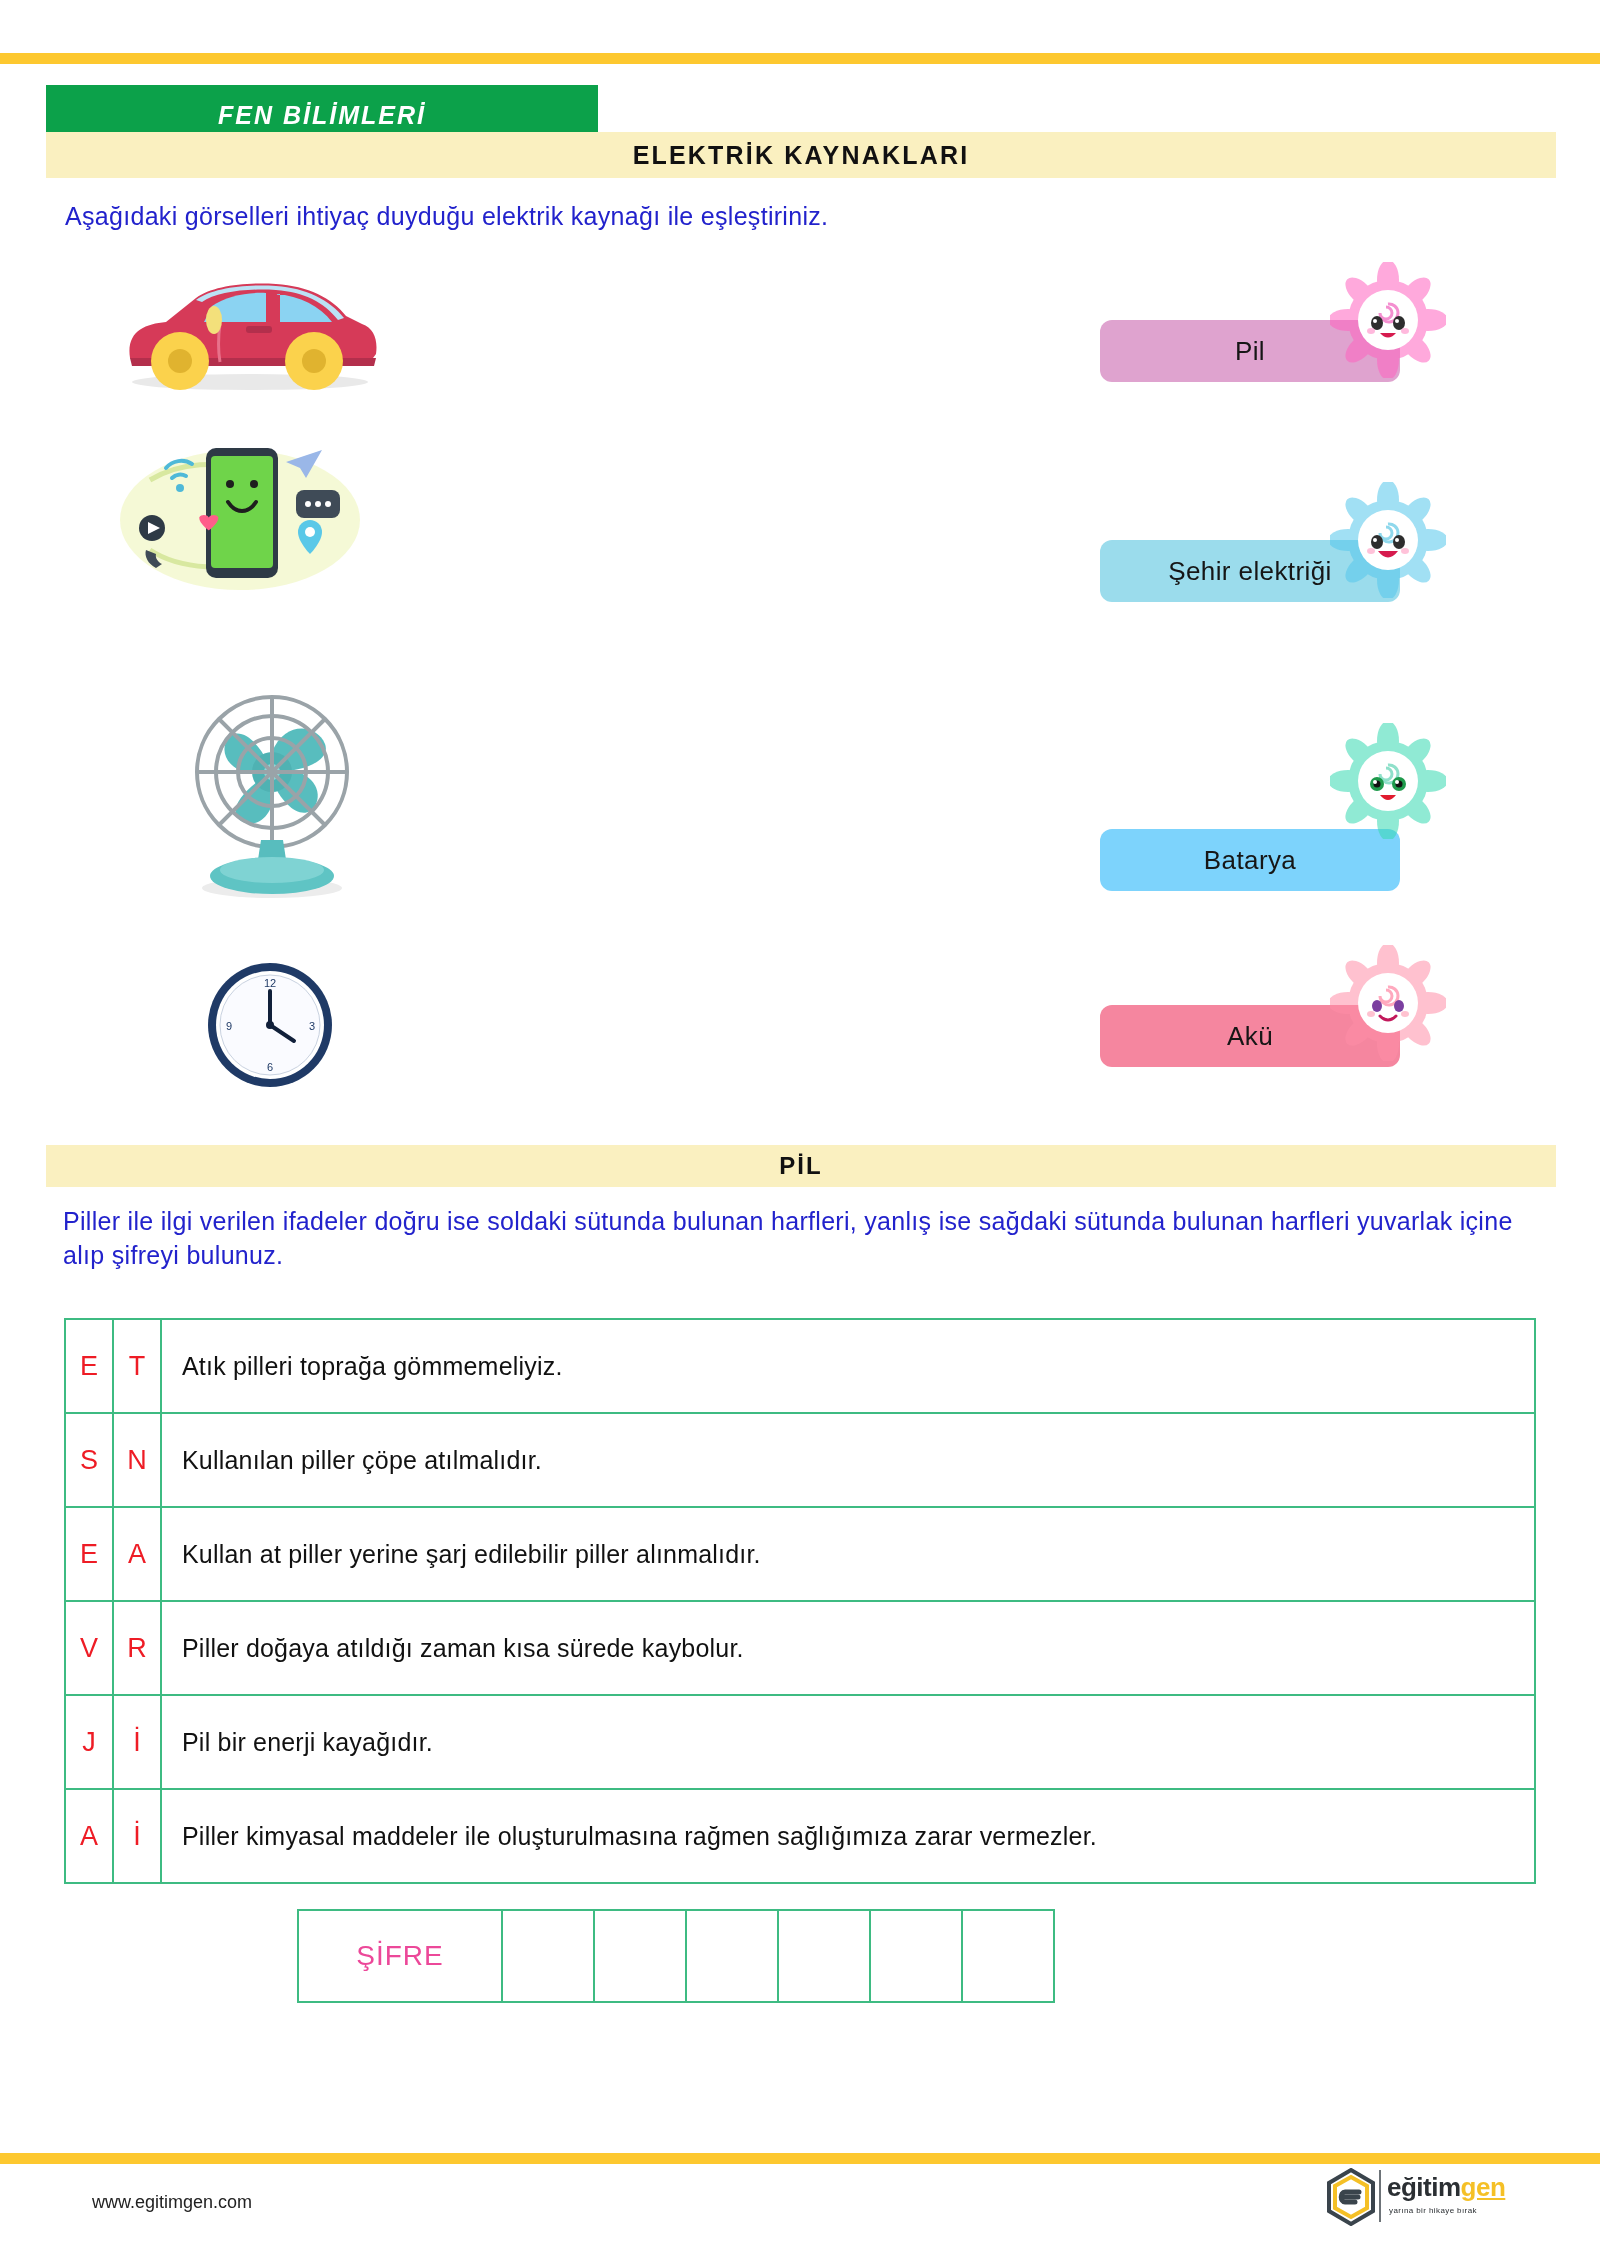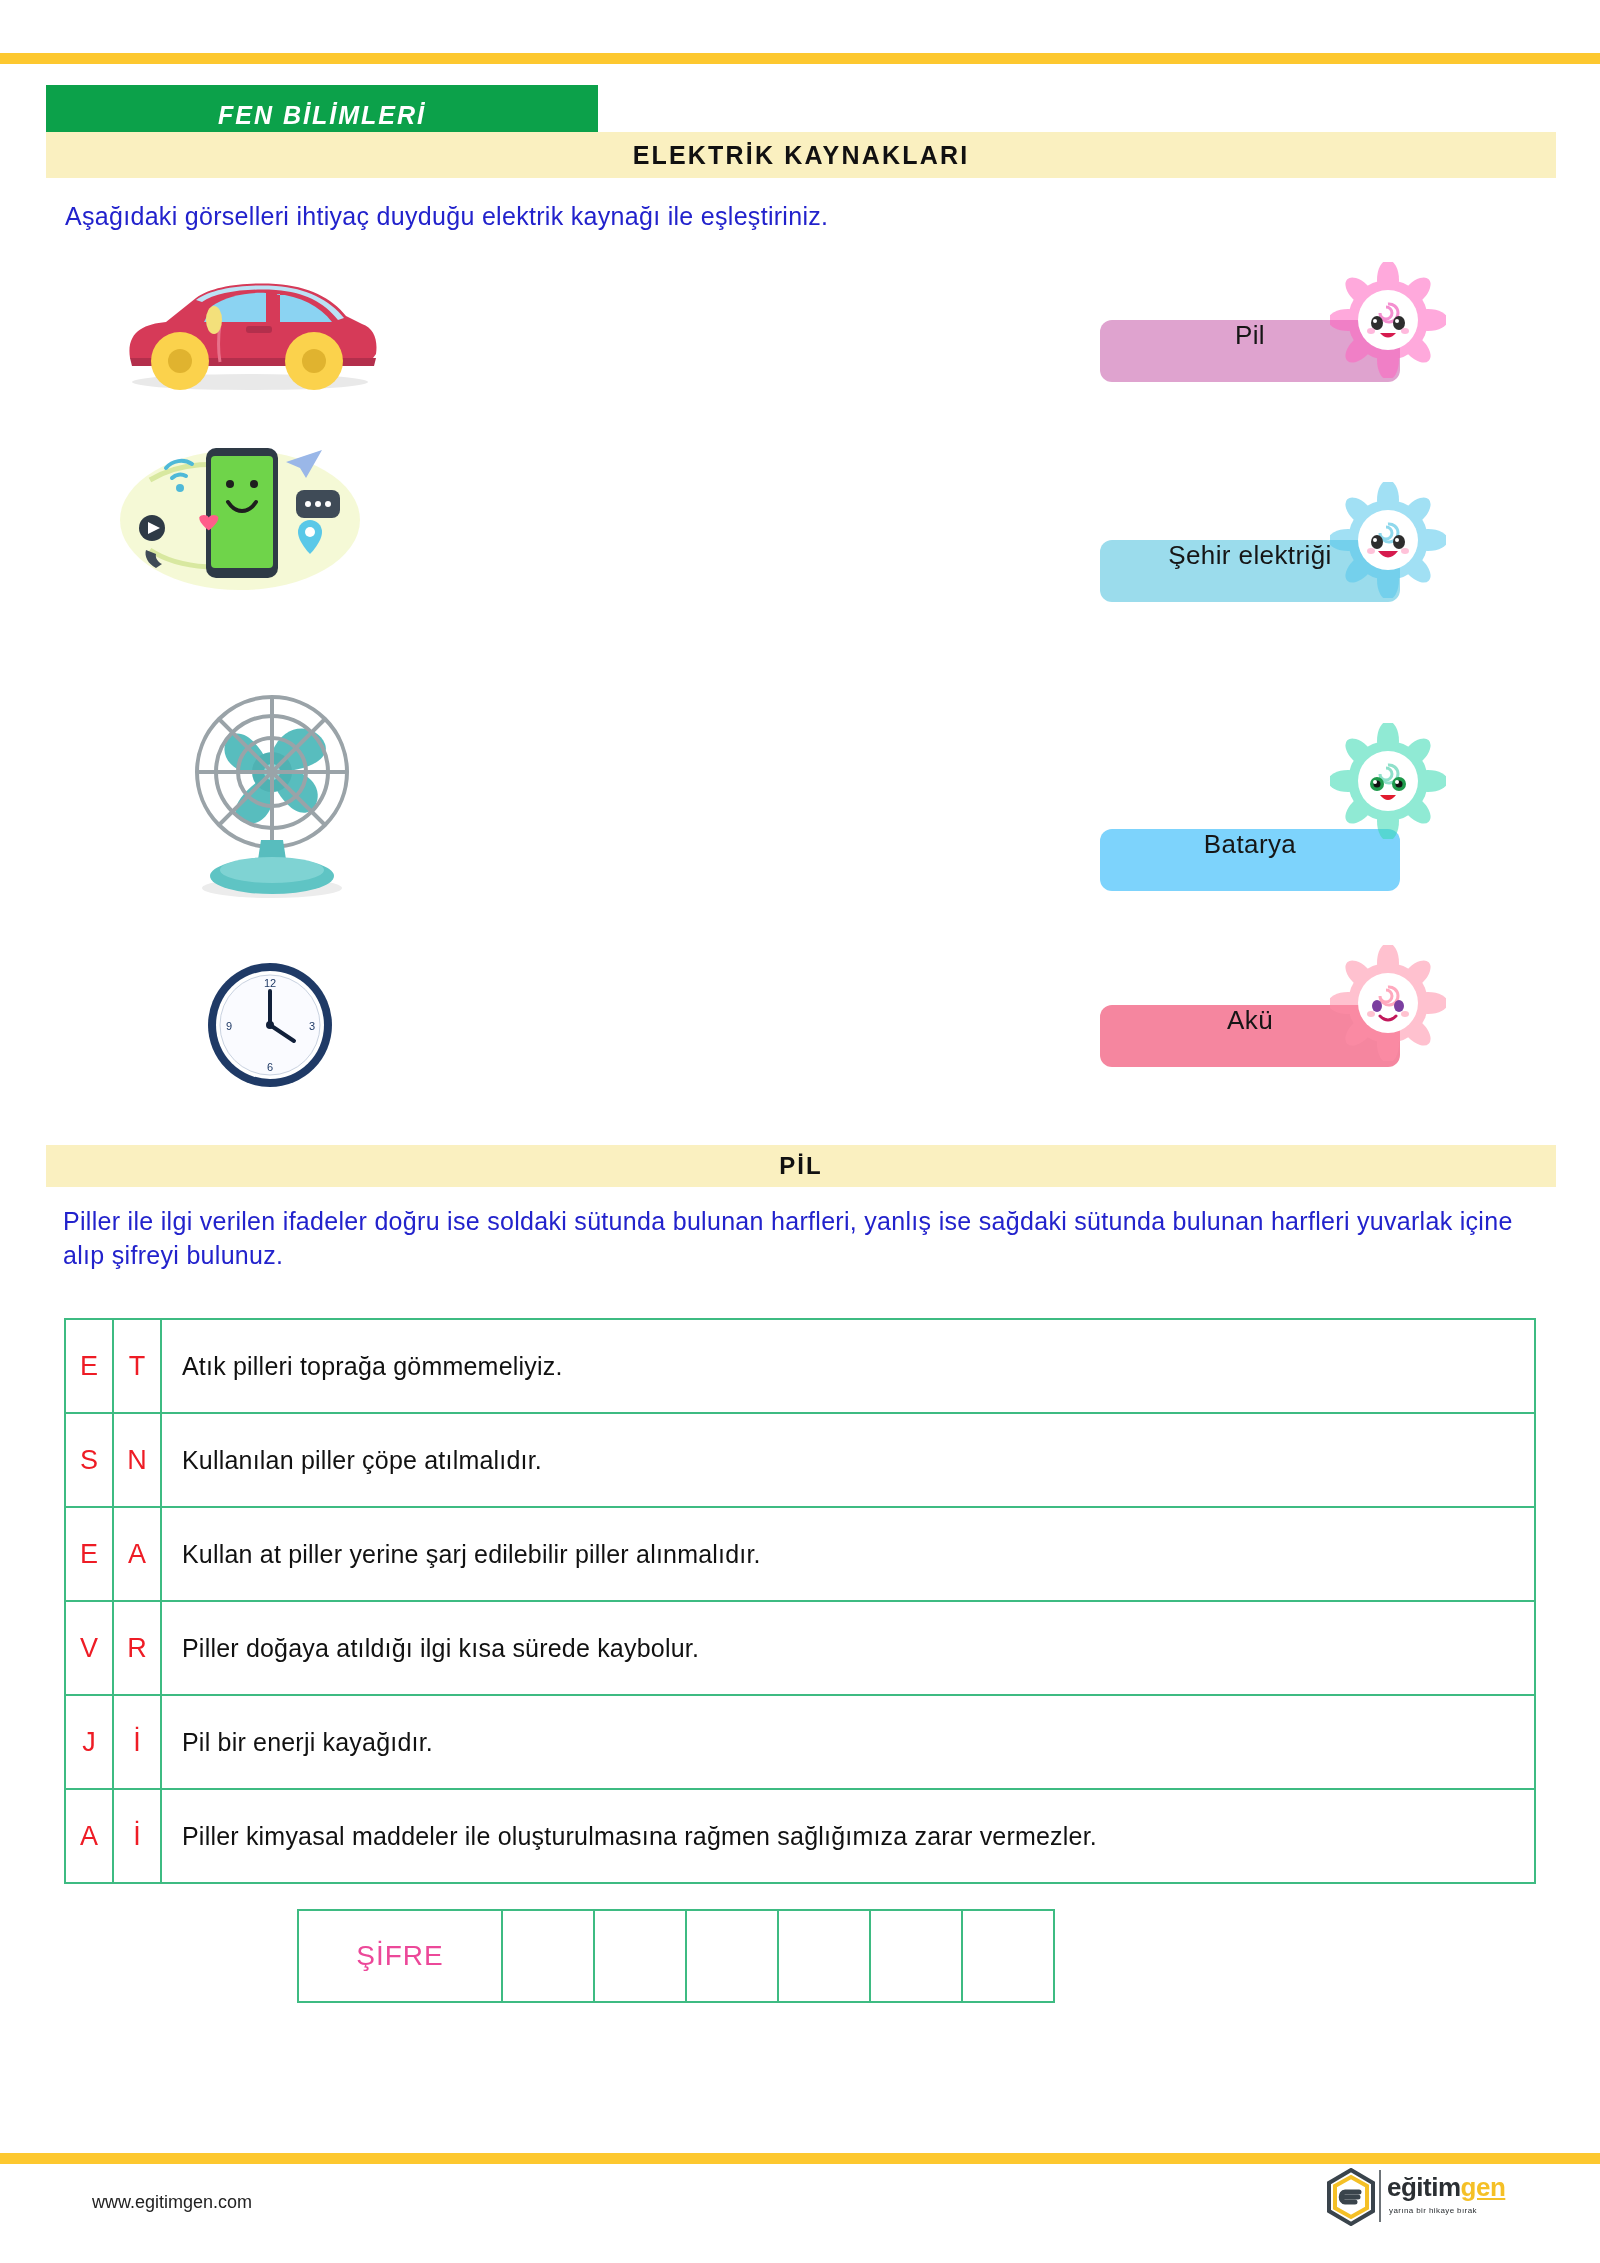--- a/index.html
+++ b/index.html
@@ -39,21 +39,21 @@
     font-size:25px;letter-spacing:.3px;line-height:1.35;
   }
   #instr1{left:65px;top:200px;width:1100px;}
 
   
   .pic{position:absolute;}
 
   
   .card{
     position:absolute;width:300px;height:62px;border-radius:12px;
-    display:flex;align-items:flex-start;justify-content:center;
+    display:flex;align-items:center;justify-content:center;
     font-size:26px;color:#161616;letter-spacing:.4px;
   }
   .sun{
     position:absolute;width:116px;height:116px;
   }
 
   
   .section-bar{
     position:absolute;left:46px;top:1145px;width:1510px;height:42px;
     background:#FAF0C0;display:flex;align-items:center;justify-content:center;
@@ -354,21 +354,21 @@
         <td class="c-text">Kullanılan piller çöpe atılmalıdır.</td>
       </tr>
       <tr>
         <td class="c-left">E</td>
         <td class="c-right">A</td>
         <td class="c-text">Kullan at piller yerine şarj edilebilir piller alınmalıdır.</td>
       </tr>
       <tr>
         <td class="c-left">V</td>
         <td class="c-right">R</td>
-        <td class="c-text">Piller doğaya atıldığı ilgi kısa sürede kaybolur.</td>
+        <td class="c-text">Piller doğaya atıldığı zaman kısa sürede kaybolur.</td>
       </tr>
       <tr>
         <td class="c-left">J</td>
         <td class="c-right">İ</td>
         <td class="c-text">Pil bir enerji kayağıdır.</td>
       </tr>
       <tr>
         <td class="c-left">A</td>
         <td class="c-right">İ</td>
         <td class="c-text">Piller kimyasal maddeler ile oluşturulmasına rağmen sağlığımıza zarar vermezler.</td>

